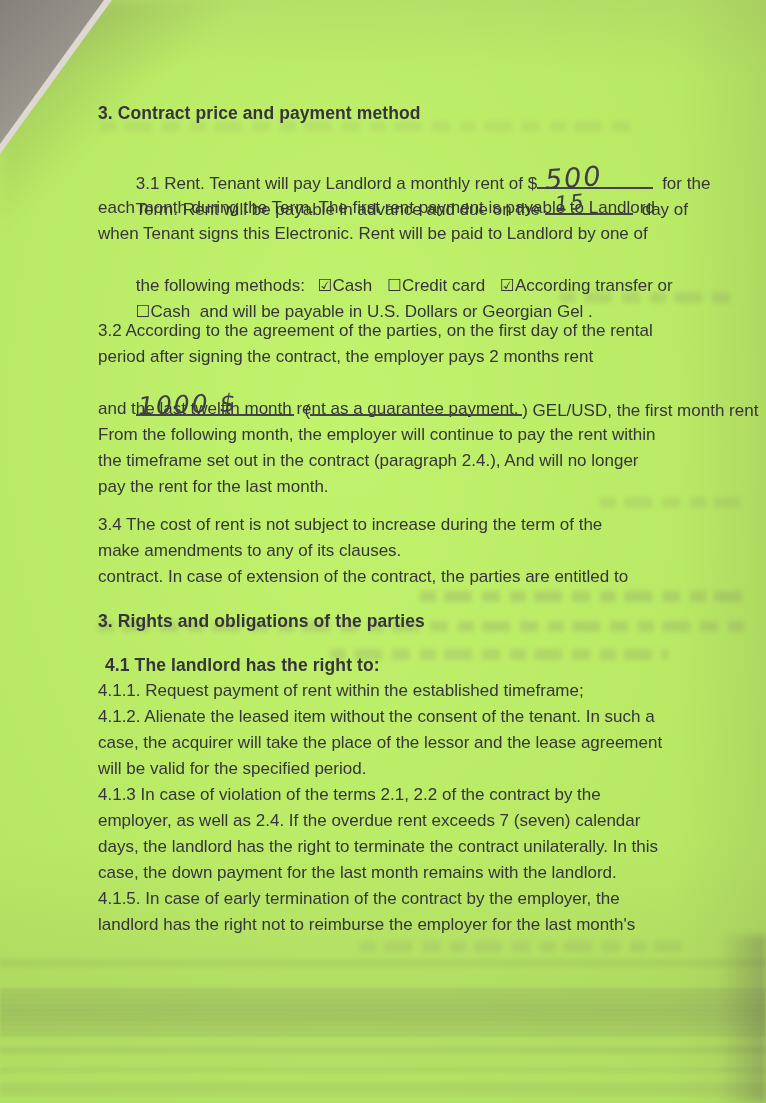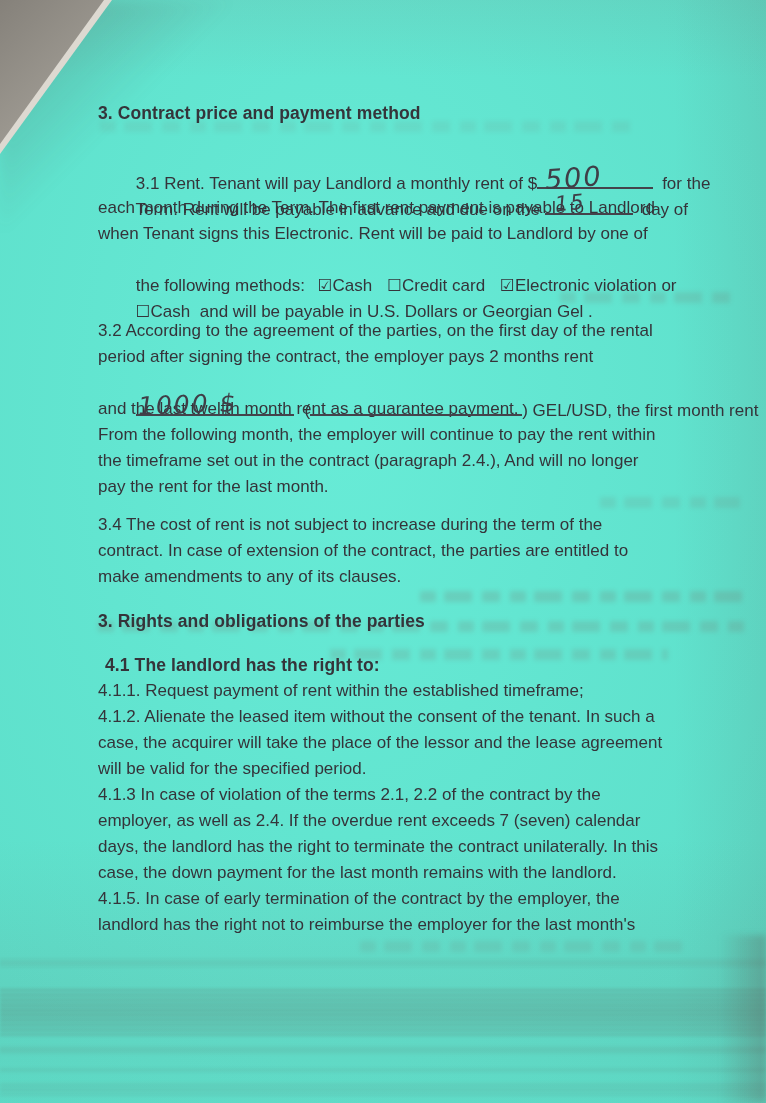--- a/index.html
+++ b/index.html
@@ -1,19 +1,19 @@
 <!DOCTYPE html>
 <html><head>
 <meta charset="utf-8">
 <style>
   html,body{margin:0;padding:0;}
   body{width:766px;height:1103px;overflow:hidden;background:#8f8b84;}
   .photo{
     position:relative;width:766px;height:1103px;overflow:hidden;
-    background:#5eead4;
+    background:#bef264;
     font-family:"Liberation Sans","DejaVu Sans",sans-serif;
     color:#35343a;
   }
   
   .paper-shading{
     position:absolute;inset:0;pointer-events:none;
     background:
       radial-gradient(ellipse at 45% 38%, rgba(255,255,255,0.06), rgba(70,66,60,0.07) 88%),
       linear-gradient(180deg, rgba(120,115,107,0.10) 0%, rgba(0,0,0,0) 7%,
         rgba(0,0,0,0) 76%, rgba(110,105,97,0.10) 90%, rgba(120,115,107,0.05) 100%),
@@ -116,43 +116,43 @@
     <div class="p31">
       <div class="line">
         <span>3.1 </span><span class="bold">Rent.</span><span> Tenant will pay Landlord a monthly rent of $</span><span class="blank blank-rent"><span class="hand hand-500">500</span></span><span>for the</span>
       </div>
       <div class="line">
         <span>Term. Rent will be payable in advance and due on the </span><span class="blank blank-day"><span class="hand hand-15">15</span></span><span>day of</span>
       </div>
       <div class="line">each month during the Term. The first rent payment is payable to Landlord</div>
       <div class="line">when Tenant signs this Electronic. Rent will be paid to Landlord by one of</div>
       <div class="line">
-        <span>the following methods: </span><span class="method"><span class="cbx">☑</span><span>Cash</span></span><span class="method"><span class="cbx">☐</span><span>Credit card</span></span><span class="method"><span class="cbx">☑</span><span>Electronic violation</span></span><span> or</span>
+        <span>the following methods: </span><span class="method"><span class="cbx">☑</span><span>Cash</span></span><span class="method"><span class="cbx">☐</span><span>Credit card</span></span><span class="method"><span class="cbx">☑</span><span>According transfer</span></span><span> or</span>
       </div>
       <div class="line">
         <span class="cbx">☐</span><span>Cash</span><span>  and will be payable in U.S. Dollars or Georgian Gel .</span>
       </div>
     </div>
 
     <div class="p32">
       <div class="line">3.2 According to the agreement of the parties, on the first day of the rental</div>
       <div class="line">period after signing the contract, the employer pays 2 months rent</div>
       <div class="line">
         <span class="blank blank-deposit"><span class="hand hand-1000">1000 $</span></span><span> (</span><span class="blank blank-paren"></span><span>)</span><span> GEL/USD, the first month rent</span>
       </div>
       <div class="line">and the last twelfth month rent as a guarantee payment.</div>
       <div class="line">From the following month, the employer will continue to pay the rent within</div>
       <div class="line">the timeframe set out in the contract (paragraph 2.4.), And will no longer</div>
       <div class="line">pay the rent for the last month.</div>
     </div>
 
     <div class="p34">
       <div class="line">3.4 The cost of rent is not subject to increase during the term of the</div>
+      <div class="line">make amendments to any of its clauses.</div>
       <div class="line">contract. In case of extension of the contract, the parties are entitled to</div>
-      <div class="line">make amendments to any of its clauses.</div>
     </div>
 
     <div class="line heading h4">3. Rights and obligations of the parties</div>
 
     <div class="line heading sub41">4.1 The landlord has the right to:</div>
 
     <div class="items">
       <div class="line">4.1.1. Request payment of rent within the established timeframe;</div>
       <div class="line">4.1.2. Alienate the leased item without the consent of the tenant. In such a</div>
       <div class="line">case, the acquirer will take the place of the lessor and the lease agreement</div>

